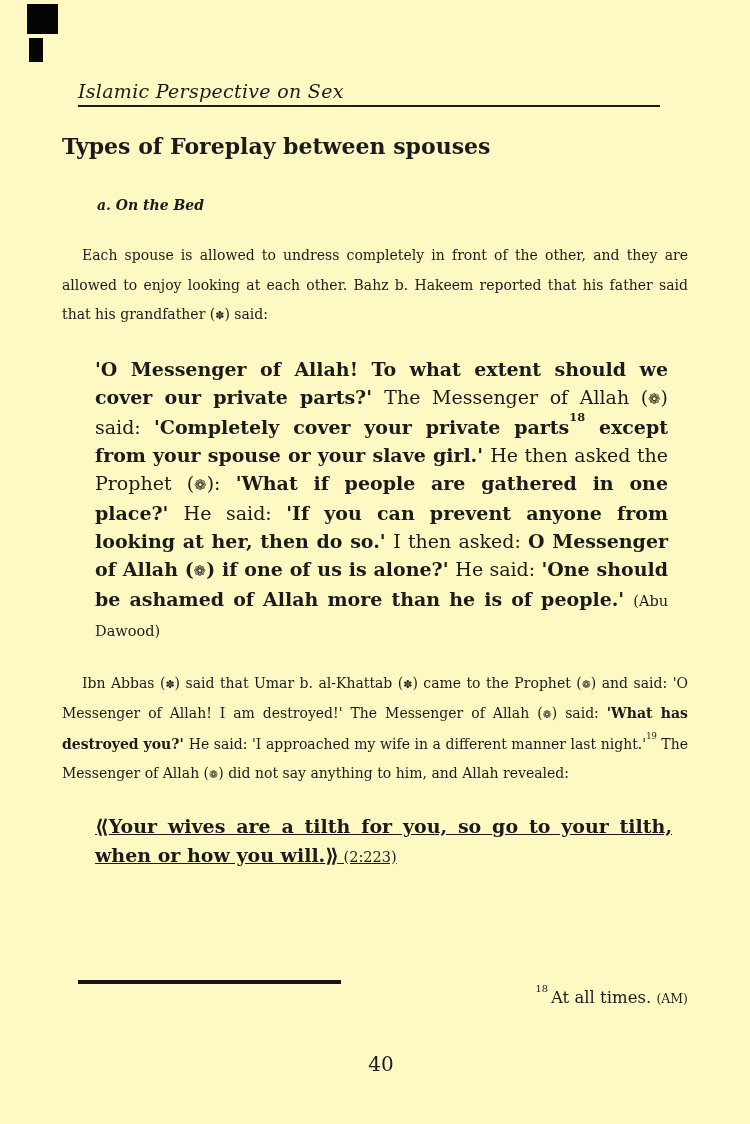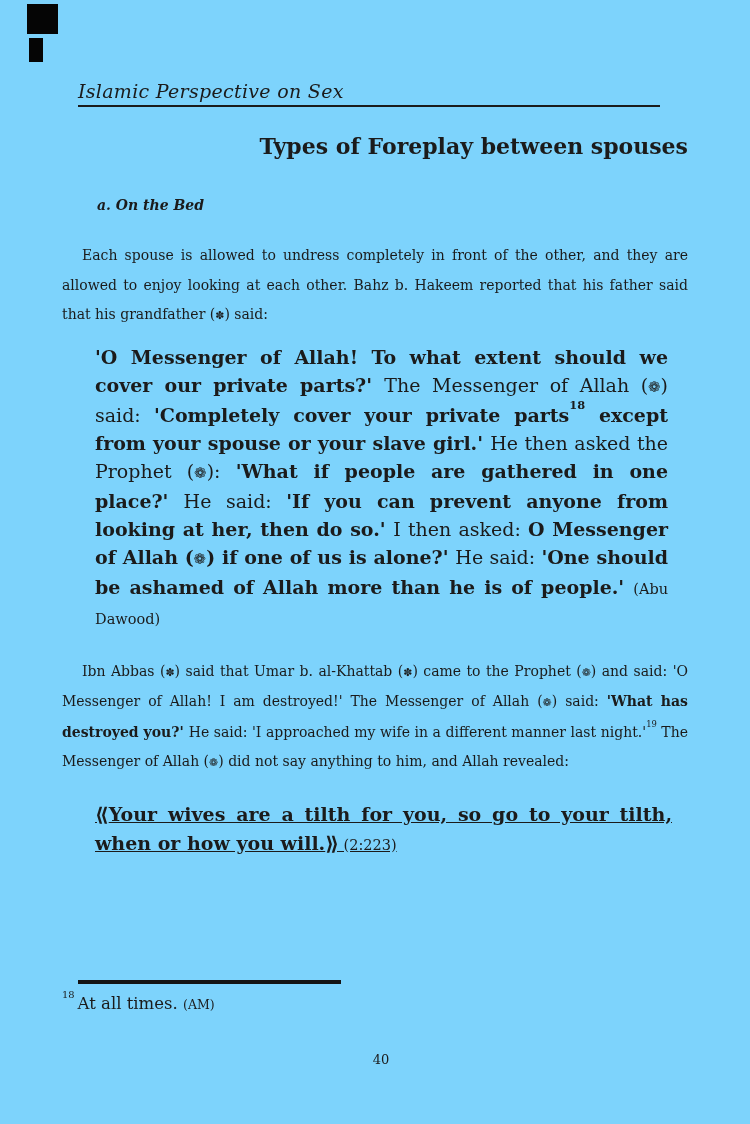--- a/index.html
+++ b/index.html
@@ -1,60 +1,60 @@
 <!DOCTYPE html>
 <html><head>
 <meta charset="utf-8">
 <style>
   html,body{margin:0;padding:0;background:#ffffff;}
   .page{
     position:relative;
     width:750px;height:1124px;
-    background:#7dd3fc;
+    background:#fef9c3;
     color:#1b1b1b;
     font-family:"DejaVu Serif","DejaVu Sans",serif;
     overflow:hidden;
     box-sizing:border-box;
   }
   .artifact{position:absolute;background:#050505;}
   .artifact-1{left:27px;top:4px;width:31px;height:30px;}
   .artifact-2{left:29px;top:38px;width:14px;height:24px;}
 
   .running-header{
     margin:80px 90px 0 78px;
     font-style:italic;
     font-size:19px;
     letter-spacing:0.3px;
     border-bottom:2.5px solid #1b1b1b;
     padding-bottom:3px;
     line-height:22px;
   }
   .page-title{
     margin:26px 62px 0 62px;
-    text-align:right;
+    text-align:left;
     font-weight:bold;
     font-size:22px;
     line-height:26px;
   }
   .section-heading{
     margin:34px 62px 0 97px;
     font-weight:bold;
     font-style:italic;
     font-size:14px;
     line-height:24px;
   }
   .body-para{
     margin:24px 62px 0 62px;
     font-size:14px;
     line-height:29.5px;
     text-align:justify;
     text-indent:20px;
   }
   .quote-block{
-    margin:12px 82px 0 95px;
+    margin:24px 82px 0 95px;
     font-size:19px;
     line-height:28px;
     text-align:justify;
   }
   .quran-block{
     margin:22px 78px 0 95px;
     font-size:19px;
     line-height:29px;
     text-align:justify;
     text-decoration:underline;
@@ -64,28 +64,28 @@
   .orn{font-family:"DejaVu Sans",sans-serif;font-size:0.78em;}
   .qb{font-family:"DejaVu Sans",sans-serif;}
   sup{font-size:0.6em;line-height:0;position:relative;top:-0.45em;}
   .footnotes{
     position:absolute;left:62px;right:62px;top:980px;
   }
   .fn-rule{width:263px;height:3.5px;background:#141414;margin-left:16px;}
   .footnote{
     font-size:16.5px;
     line-height:27px;
-    margin-top:6px;
+    text-align:right;
   }
   .footnote .ref{font-size:12.5px;}
   .footnote sup{margin-right:3px;}
   .page-number{
     position:absolute;left:12px;right:0;top:1052px;
     text-align:center;
-    font-size:13px;
+    font-size:20px;
   }
 </style>
 </head>
 <body>
 
 <div class="page">
 
   <div class="artifact artifact-1"></div>
   <div class="artifact artifact-2"></div>
 

